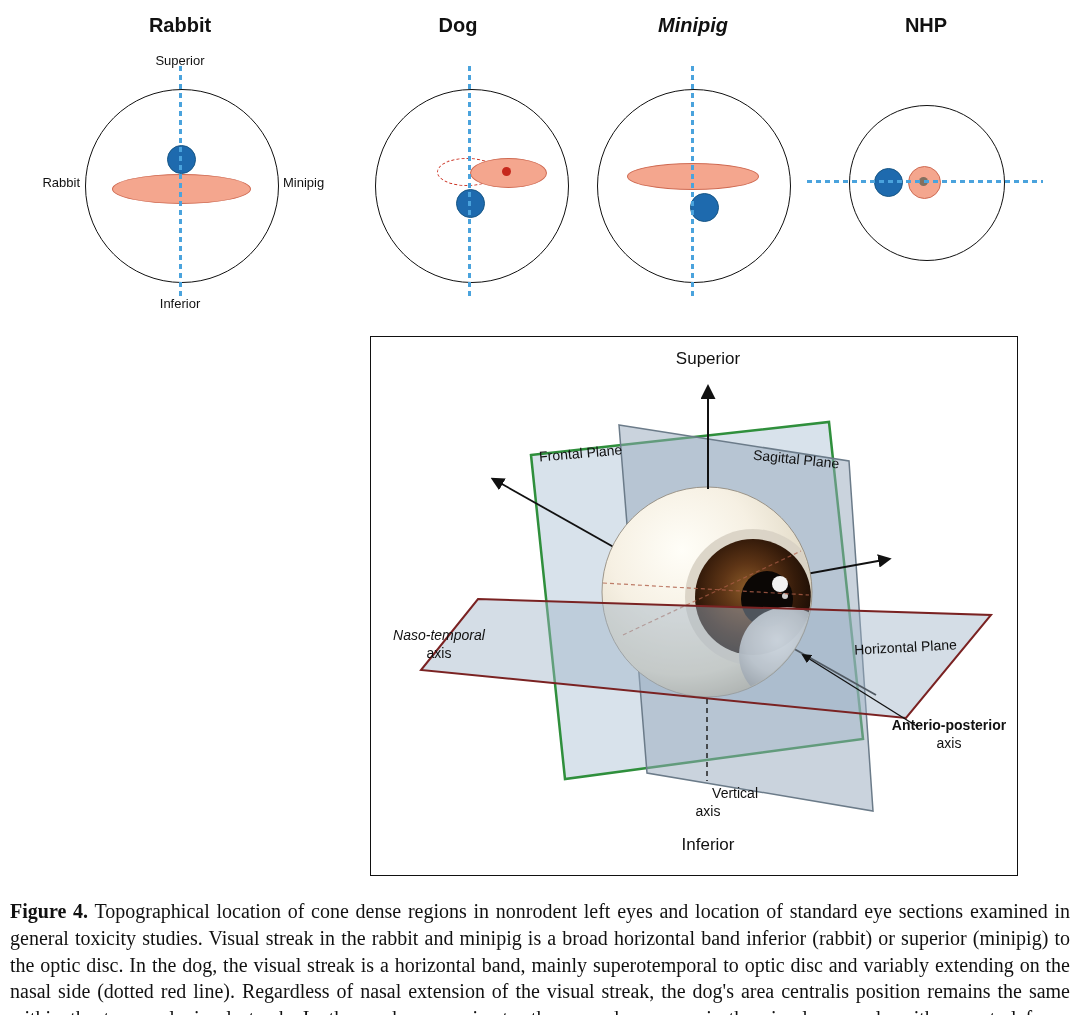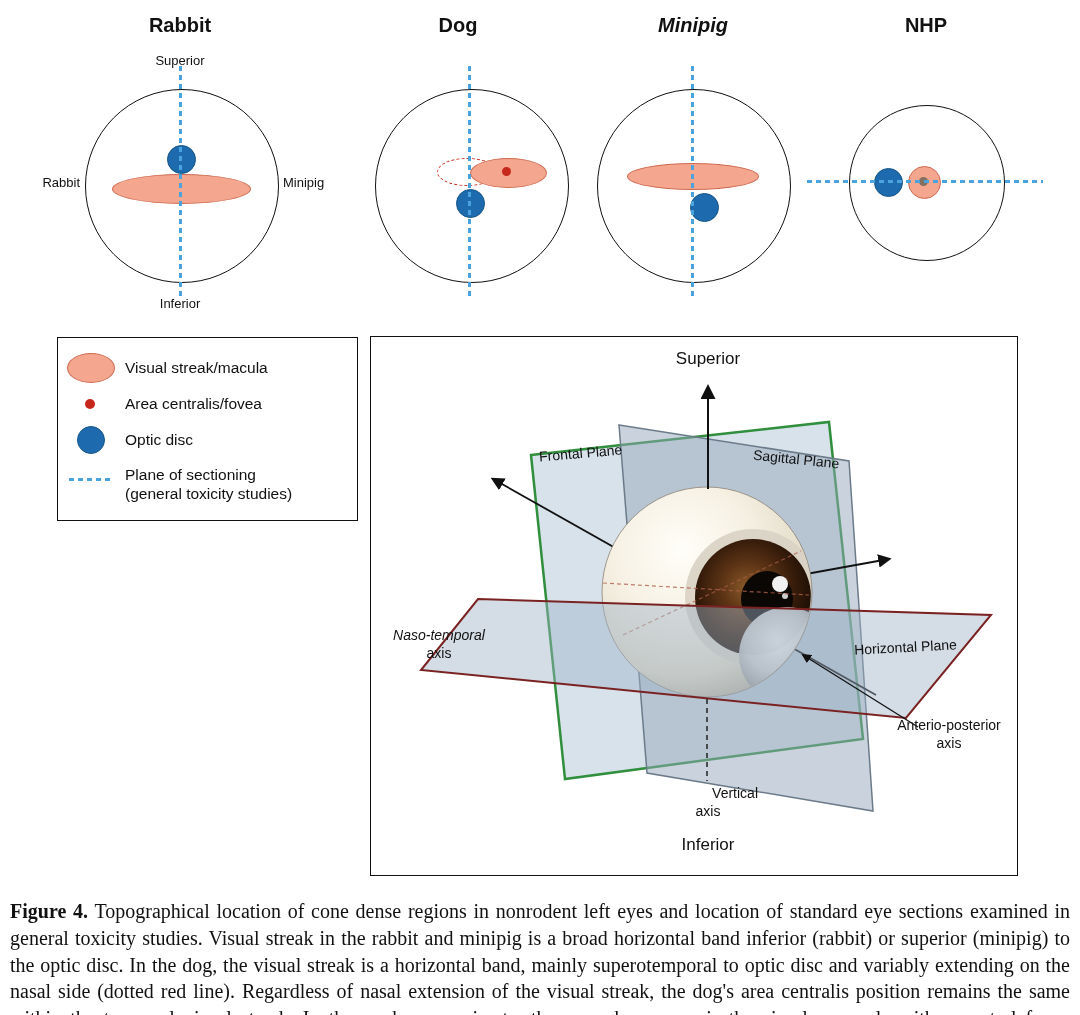--- a/index.html
+++ b/index.html
@@ -50,31 +50,20 @@
   <div class="abs disc" style="left:690px;top:193px;width:27px;height:27px;"></div>
   <div class="abs vline" style="left:691px;top:66px;height:234px;"></div>
 
   <div class="abs panel-title" style="left:851px;top:14px;width:150px;">NHP</div>
   <div class="abs circle-outline" style="left:849px;top:105px;width:154px;height:154px;"></div>
   <div class="abs streak" style="left:908px;top:166px;width:31px;height:31px;"></div>
   <div class="abs" style="left:919px;top:177px;width:9px;height:9px;border-radius:50%;background:#83705f;z-index:4;"></div>
   <div class="abs disc" style="left:874px;top:168px;width:27px;height:27px;"></div>
   <div class="abs hline" style="left:807px;top:180px;width:236px;"></div>
 
-  <div class="abs legend-box" style="left:57px;top:337px;width:299px;height:182px;">
-    <div class="abs streak" style="left:9px;top:15px;width:46px;height:28px;"></div>
-    <div class="abs legend-text" style="left:67px;top:21px;">Visual streak/macula</div>
-    <div class="abs red-dot" style="left:27px;top:61px;width:10px;height:10px;"></div>
-    <div class="abs legend-text" style="left:67px;top:57px;">Area centralis/fovea</div>
-    <div class="abs disc" style="left:19px;top:88px;width:26px;height:26px;"></div>
-    <div class="abs legend-text" style="left:67px;top:93px;">Optic disc</div>
-    <div class="abs hline" style="left:11px;top:140px;width:42px;"></div>
-    <div class="abs legend-text" style="left:67px;top:128px;">Plane of sectioning</div>
-    <div class="abs legend-text" style="left:67px;top:147px;">(general toxicity studies)</div>
-  </div>
 
   <div class="abs box3d" style="left:370px;top:336px;width:646px;height:538px;">
 
     <svg width="646" height="538" viewBox="0 0 646 538" style="position:absolute;left:0;top:0;">
       <defs>
         <marker id="arr" viewBox="0 0 10 10" refX="8" refY="5" markerWidth="7.5" markerHeight="7.5" orient="auto-start-reverse">
           <path d="M0,0 L10,5 L0,10 z" fill="#111"></path>
         </marker>
         <radialGradient id="scleraGrad" cx="38%" cy="30%" r="85%">
           <stop offset="0%" stop-color="#fffef8"></stop>
@@ -130,21 +119,21 @@
 
       <line x1="547" y1="390" x2="432" y2="318" stroke="#111" stroke-width="1.3" marker-end="url(#arr)"></line>
     </svg>
 
     <div class="abs lbl3d-big" style="left:237px;top:12px;width:200px;">Superior</div>
     <div class="abs lbl3d" style="left:168px;top:108px;transform:rotate(-5deg);">Frontal Plane</div>
     <div class="abs lbl3d" style="left:382px;top:114px;transform:rotate(6deg);">Sagittal Plane</div>
     <div class="abs lbl3d" style="left:462px;top:302px;width:145px;text-align:center;transform:rotate(-3deg);">Horizontal Plane</div>
     <div class="abs lbl3d" style="left:8px;top:290px;width:120px;text-align:center;font-style:italic;">Naso-temporal</div>
     <div class="abs lbl3d" style="left:8px;top:308px;width:120px;text-align:center;">axis</div>
-    <div class="abs lbl3d" style="left:498px;top:380px;width:160px;text-align:center;">Anterio-posterior</div>
+    <div class="abs lbl3d" style="left:498px;top:380px;width:160px;text-align:center;font-weight:bold;">Anterio-posterior</div>
     <div class="abs lbl3d" style="left:498px;top:398px;width:160px;text-align:center;">axis</div>
     <div class="abs lbl3d" style="left:287px;top:448px;width:100px;text-align:right;">Vertical</div>
     <div class="abs lbl3d" style="left:287px;top:466px;width:100px;text-align:center;">axis</div>
     <div class="abs lbl3d-big" style="left:237px;top:498px;width:200px;">Inferior</div>
   </div>
 
   <div class="abs caption" style="left:10px;top:898px;width:1060px;">
     <b>Figure 4.</b>
     <span>Topographical location of cone dense regions in nonrodent left eyes and location of standard eye sections examined in general toxicity studies. Visual streak in the rabbit and minipig is a broad horizontal band inferior (rabbit) or superior (minipig) to the optic disc. In the dog, the visual streak is a horizontal band, mainly superotemporal to optic disc and variably extending on the nasal side (dotted red line). Regardless of nasal extension of the visual streak, the dog's area centralis position remains the same within the temporal visual streak. In the nonhuman primate, the cone-dense area is the circular macula with a central fovea composed predominantly of cones.</span>
   </div>

